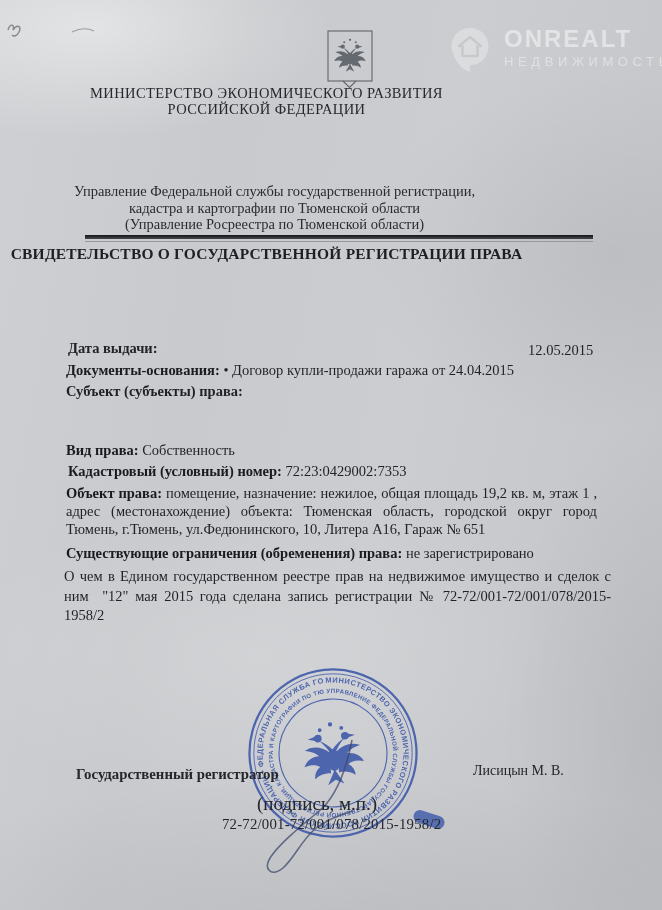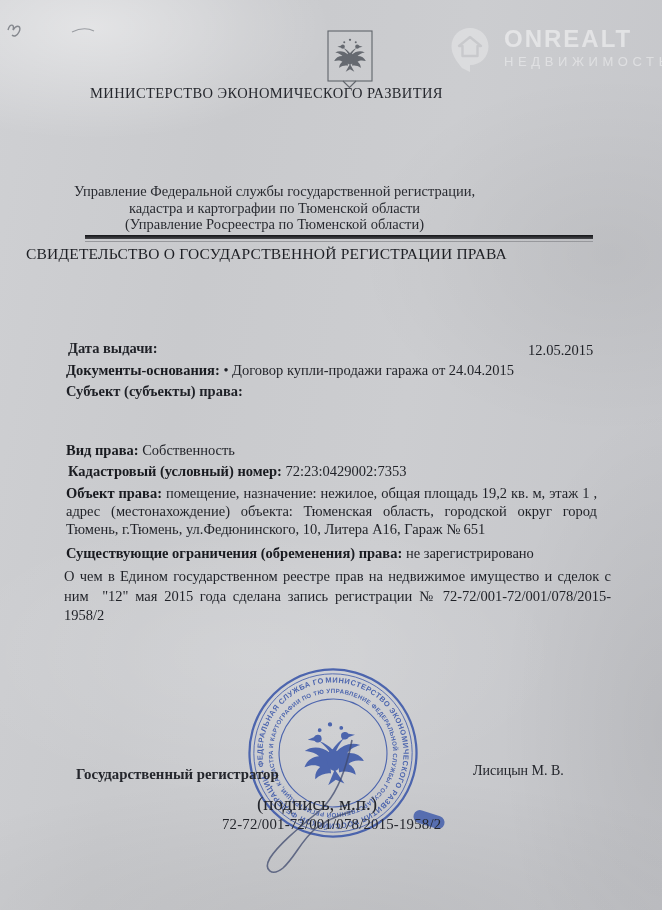--- a/index.html
+++ b/index.html
@@ -40,21 +40,21 @@
 
   
   .h-ministry{top:86px;font-size:14.5px;line-height:15.5px;letter-spacing:.4px;color:#26282e;}
   .h-service{top:125px;font-size:15px;line-height:16.5px;letter-spacing:.3px;color:#24262c;}
   .h-office{top:183px;font-size:14.5px;line-height:16.5px;color:#2a2c32;margin-left:8px;}
 
   .rule{top:235px;left:85px;width:508px;height:4px;
         background:linear-gradient(#141518,#47484c);}
   .rule2{top:241px;left:85px;width:508px;height:1px;background:#97989c;}
 
-  .doc-title{top:245px;font-weight:normal;font-size:15.5px;letter-spacing:.2px;color:#1d1f24;}
+  .doc-title{top:245px;font-weight:bold;font-size:15.5px;letter-spacing:.2px;color:#1d1f24;}
 
   
   .fld{font-size:14.5px;color:#1f2127;}
   .fld b{color:#191b20;}
   .row-date-label{top:340px;left:68px;font-weight:bold;}
   .row-date-value{top:342px;left:528px;}
   .row-basis{top:362px;left:66px;}
   .row-subject{top:383px;left:66px;font-weight:bold;}
   .row-vid{top:442px;left:66px;}
   .row-kad{top:463px;left:68px;}
@@ -122,20 +122,21 @@
   <svg class="abs emblem" viewBox="0 0 48 62">
     <rect x="2" y="2" width="44" height="50" fill="none" stroke="currentColor" stroke-width="1.1"></rect>
     <path d="M17,52 L23.5,58.5 L30,52" fill="none" stroke="currentColor" stroke-width="1.1"></path>
     <g transform="translate(24,27) scale(0.36) translate(-50,-52)" fill="currentColor" opacity="0.95">
       <use href="#eagle-def"></use>
     </g>
   </svg>
 
   <div class="abs ctr h-ministry">
     <div>МИНИСТЕРСТВО ЭКОНОМИЧЕСКОГО РАЗВИТИЯ</div>
+    <div>РОССИЙСКОЙ ФЕДЕРАЦИИ</div>
   </div>
 
 
   <div class="abs ctr h-office">
     <div>Управление Федеральной службы государственной регистрации,</div>
     <div>кадастра и картографии по Тюменской области</div>
     <div>(Управление Росреестра по Тюменской области)</div>
   </div>
 
   <div class="abs rule"></div>

